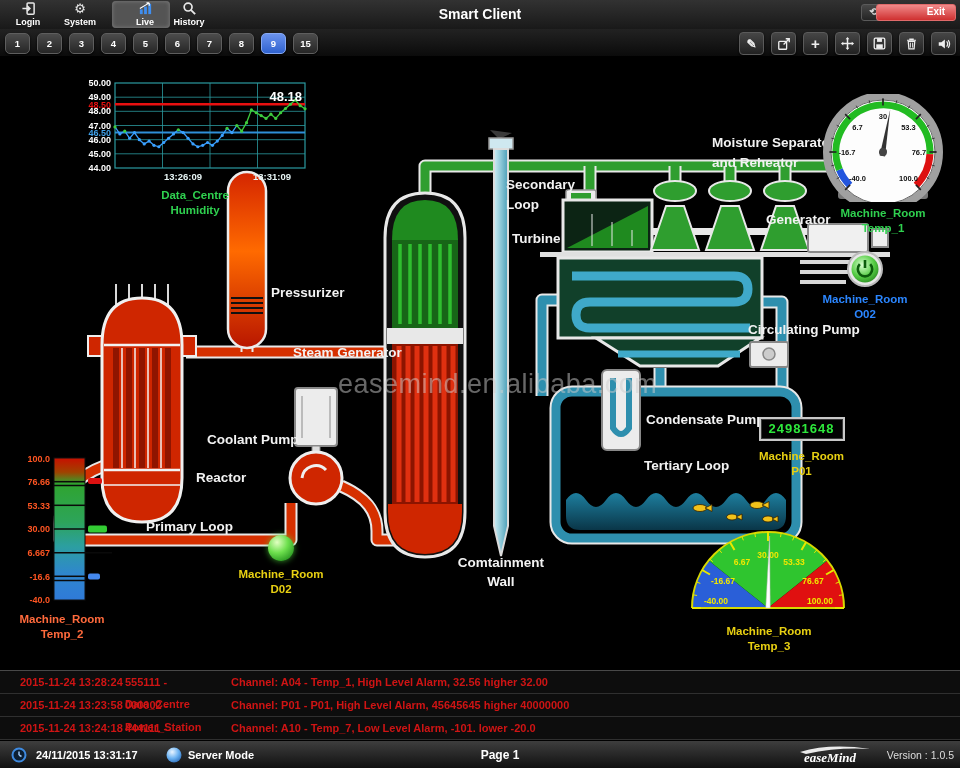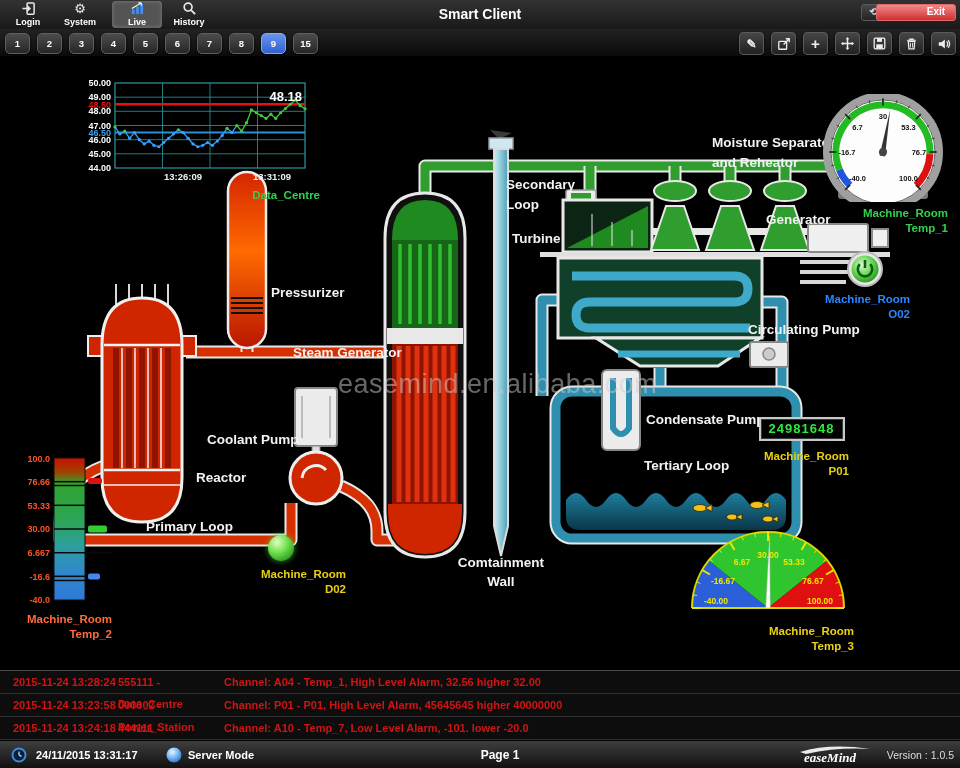--- a/index.html
+++ b/index.html
@@ -4,21 +4,21 @@
 <style>
   html,body{margin:0;padding:0;background:#000;}
   #screen{position:relative;width:960px;height:768px;background:#000;overflow:hidden;
           font-family:"Liberation Sans",sans-serif;}
   
   .titlebar{position:absolute;left:0;top:0;width:960px;height:29px;
             background:linear-gradient(#323232,#191919);}
   .navbtn{position:absolute;top:1px;height:27px;text-align:center;cursor:pointer;}
   .navbtn .ic{display:block;height:16px;line-height:16px;font-size:13px;color:#e8e8e8;}
   .navbtn .lbl{display:block;font-size:9px;font-weight:700;color:#fff;line-height:10px;}
-  .navbtn.active{background:#545454;border-radius:4px;box-shadow:inset 0 0 4px #808080;}
+  .navbtn.active{background:#545454;border-radius:4px;box-shadow:inset 0 0 4px #808080;padding-left:8px;}
   .apptitle{position:absolute;left:0;right:0;top:0;height:29px;line-height:29px;text-align:center;
             color:#fff;font-weight:700;font-size:14px;pointer-events:none;}
   .wbtn{position:absolute;top:4px;height:15px;border-radius:3px;font-size:10px;font-weight:700;
         color:#ddd;background:linear-gradient(#484848,#242424);border:1px solid #5a5a5a;
         text-align:center;line-height:14px;}
   .wbtn.exit{background:linear-gradient(#f08a8a,#cf3030);color:#fff;border-color:#e06a6a;padding-left:40px;}
   
   .tabrow{position:absolute;left:0;top:29px;width:960px;height:27px;
           background:linear-gradient(#222,#0b0b0b);}
   #tabs{position:absolute;left:5px;top:4px;display:flex;gap:7px;}
@@ -31,34 +31,34 @@
         border:1px solid #5a5a5a;display:flex;align-items:center;justify-content:center;
         color:#eee;font-size:12px;font-weight:700;box-shadow:0 1px 2px #000;cursor:pointer;}
   
   .main{position:absolute;left:0;top:56px;width:960px;height:614px;background:#000;}
   .pipe-case{fill:none;stroke:#e8e8e8;stroke-width:13;stroke-linejoin:round;stroke-linecap:butt;}
   .pipe-red{fill:none;stroke:#d63000;stroke-width:9;stroke-linejoin:round;}
   .pipe-green{fill:none;stroke:#2f9e2f;stroke-width:9;stroke-linejoin:round;}
   .pipe-blue{fill:none;stroke:#2e8fae;stroke-width:9;stroke-linejoin:round;}
   .dlabel{font-family:"Liberation Sans",sans-serif;font-size:13.5px;font-weight:600;fill:#f2f2f2;}
   .widget{position:absolute;}
-  .cap{text-align:right;font-size:11.5px;font-weight:700;line-height:15px;white-space:nowrap;}
+  .cap{text-align:center;font-size:11.5px;font-weight:700;line-height:15px;white-space:nowrap;}
   .cap.green{color:#2fd14f;} .cap.blue{color:#2b86ff;} .cap.yellow{color:#e8d012;} .cap.orange{color:#ff6a3c;}
   .digibox{width:82px;height:20px;margin:0 auto;background:#020202;border:2px solid #c8c8c8;
            box-shadow:inset 0 0 0 1px #3a3a3a;color:#2ee83c;font-size:13px;font-weight:700;
            letter-spacing:1px;text-align:center;line-height:20px;}
   .lampD02{width:26px;height:26px;margin:0 auto 6px;border-radius:50%;
            background:radial-gradient(circle at 35% 28%,#e2ffc2,#6ee04e 42%,#2f9e25 78%,#1c6e18);
            box-shadow:0 0 6px rgba(80,220,60,.7);}
   
   .alarmpane{position:absolute;left:0;top:670px;width:960px;height:70px;background:#0d0d0d;
              border-top:1px solid #484848;}
   .alarm-row{display:flex;height:22px;line-height:22px;border-bottom:1px solid #2f2f2f;
              font-size:11px;font-weight:700;color:#cf1414;cursor:default;}
-  .a-time{width:105px;padding-left:13px;flex:none;}
+  .a-time{width:105px;padding-left:20px;flex:none;}
   .a-src{width:106px;flex:none;}
   .a-msg{flex:1;}
   
   .statusbar{position:absolute;left:0;top:740px;width:960px;height:28px;
              background:linear-gradient(#3e3e3e,#0f0f0f);border-top:1px solid #000;}
   .sb-item{position:absolute;top:0;height:28px;line-height:28px;color:#fff;font-size:11px;font-weight:700;}
 </style>
 </head>
 <body>
 
@@ -474,20 +474,21 @@
           <text x="41" y="31.5" fill="#e81010">48.50</text>
           <text x="41" y="60" fill="#3fa0e8">46.50</text>
         </g>
         <g font-size="9.5" fill="#e8f6f6" text-anchor="middle" font-weight="bold">
           <text x="113" y="104">13:26:09</text>
           <text x="202" y="104">13:31:09</text>
         </g>
         <text x="232" y="25" font-size="13" font-weight="bold" fill="#fff" text-anchor="end">48.18</text>
       </svg>
       <div class="cap green">Data_Centre</div>
+      <div class="cap green">Humidity</div>
     </div>
 
     
     <div class="widget" style="left:818px;top:38px;width:130px;">
       <svg width="130" height="108">
         <rect x="20" y="97" width="90" height="8" rx="3" fill="#777"></rect>
         <circle cx="65" cy="58" r="56" fill="#fdfdfd" stroke="#a0a0a0" stroke-width="8"></circle>
         <circle cx="65" cy="58" r="52" fill="#fdfdfd" stroke="#666" stroke-width="1"></circle>
         <path d="M31.8,91.2 A47,47 0 0 1 21.4,75.6" fill="none" stroke="#2255dd" stroke-width="7"></path>
         <path d="M21.4,75.6 A47,47 0 1 1 111.9,60.1" fill="none" stroke="#22bb22" stroke-width="7"></path>

